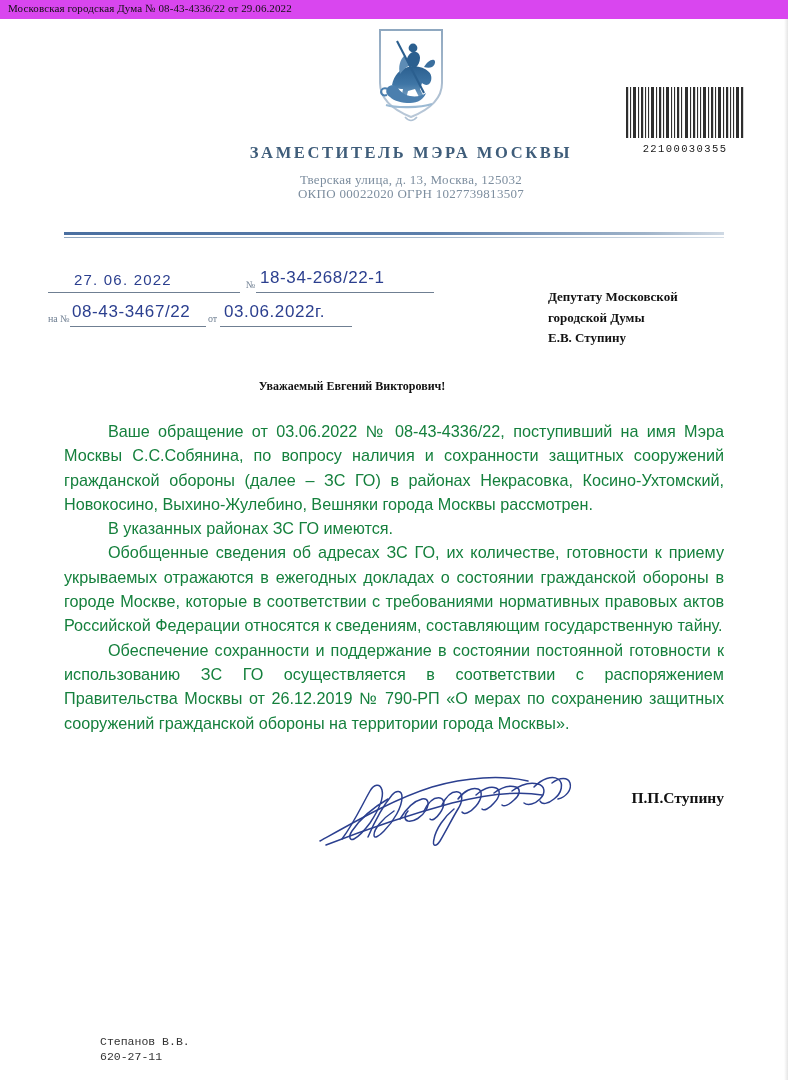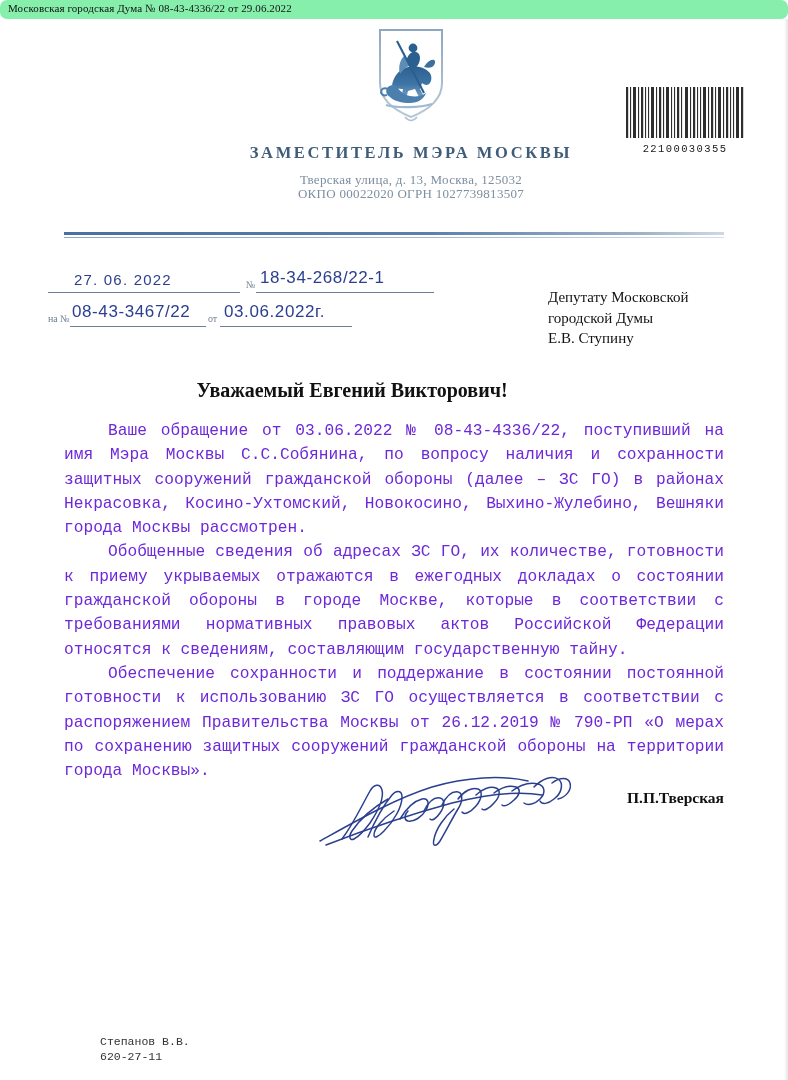--- a/index.html
+++ b/index.html
@@ -16,22 +16,21 @@
     color: #1a1a1a;
     overflow: hidden;
   }
 
   
   .viewer-banner {
     position: absolute;
     top: 0; left: 0;
     width: 788px;
     height: 19px;
-    background: #86efac;
-    border-radius: 7px;
+    background: #d946ef;
   }
   .viewer-banner-text {
     position: absolute;
     top: 2px;
     left: 8px;
     font-family: "Liberation Serif", serif;
     font-size: 11px;
     color: #111;
     white-space: nowrap;
     letter-spacing: 0.1px;
@@ -169,48 +168,48 @@
     background: #6f7f92;
   }
 
   
   .addressee {
     position: absolute;
     top: 268px;
     left: 548px;
     width: 230px;
     font-family: "Liberation Serif", serif;
-    font-size: 15px;
-    font-weight: normal;
+    font-size: 13px;
+    font-weight: bold;
     line-height: 20.5px;
     color: #121212;
   }
 
   
   .salutation {
     position: absolute;
     top: 360px;
     left: 0;
     width: 704px;
     text-align: center;
     font-family: "Liberation Serif", serif;
-    font-size: 20px;
+    font-size: 12px;
     font-weight: bold;
     color: #111;
   }
   .body-text {
     position: absolute;
     top: 400px;
     left: 64px;
     width: 660px;
-    font-family: Liberation Mono, monospace;
+    font-family: Liberation Sans, sans-serif;
     font-size: 16.2px;
     line-height: 24.3px;
     text-align: justify;
-    color: #6d28d9;
+    color: #15803d;
   }
   .body-text p {
     margin: 0;
     text-indent: 44px;
   }
 
   
   .signature-zone {
     position: absolute;
     top: 748px;
@@ -380,20 +379,21 @@
   <div class="addressee">
     <div>Депутату Московской</div>
     <div>городской Думы</div>
     <div>Е.В. Ступину</div>
   </div>
 
   <div class="salutation">Уважаемый Евгений Викторович!</div>
 
   <div class="body-text">
     <p>Ваше обращение от 03.06.2022 № 08-43-4336/22, поступивший на имя Мэра Москвы С.С.Собянина, по вопросу наличия и сохранности защитных сооружений гражданской обороны (далее – ЗС ГО) в районах Некрасовка, Косино-Ухтомский, Новокосино, Выхино-Жулебино, Вешняки города Москвы рассмотрен.</p>
+    <p>В указанных районах ЗС ГО имеются.</p>
     <p>Обобщенные сведения об адресах ЗС ГО, их количестве, готовности к приему укрываемых отражаются в ежегодных докладах о состоянии гражданской обороны в городе Москве, которые в соответствии с требованиями нормативных правовых актов Российской Федерации относятся к сведениям, составляющим государственную тайну.</p>
     <p>Обеспечение сохранности и поддержание в состоянии постоянной готовности к использованию ЗС ГО осуществляется в соответствии с распоряжением Правительства Москвы от 26.12.2019 № 790-РП «О мерах по сохранению защитных сооружений гражданской обороны на территории города Москвы».</p>
   </div>
 
   <div class="signature-zone">
     <svg class="signature-ink" viewBox="0 0 260 100">
       <g fill="none" stroke="#2b3f8f" stroke-width="1.5" stroke-linecap="round">
         <path d="M4 76 C40 56 78 34 116 22 C150 12 186 10 212 16"></path>
         <path d="M10 80 C46 66 92 50 136 38 C172 29 204 26 226 30"></path>
         <path d="M26 74 C38 58 46 40 54 26 C58 19 64 18 66 25 C68 33 62 46 54 58
@@ -412,21 +412,21 @@
                  C173 44 168 46 166 44"></path>
         <path d="M178 28 C186 22 194 20 200 22 C205 24 204 30 198 35
                  C193 40 188 42 186 40"></path>
         <path d="M196 26 C204 20 214 17 222 19 C229 21 230 28 224 34
                  C219 39 212 41 208 38"></path>
         <path d="M218 22 C226 14 236 10 242 14 C248 18 246 28 238 34
                  C232 39 226 40 224 36"></path>
         <path d="M236 18 C244 12 252 12 254 18 C256 25 250 32 242 34"></path>
       </g>
     </svg>
-    <div class="signer-name">П.П.Тверская</div>
+    <div class="signer-name">П.П.Ступину</div>
   </div>
 
   <div class="executor">
     <div>Степанов В.В.</div>
     <div>620-27-11</div>
   </div>
 
 </div>
 
 </body></html>

